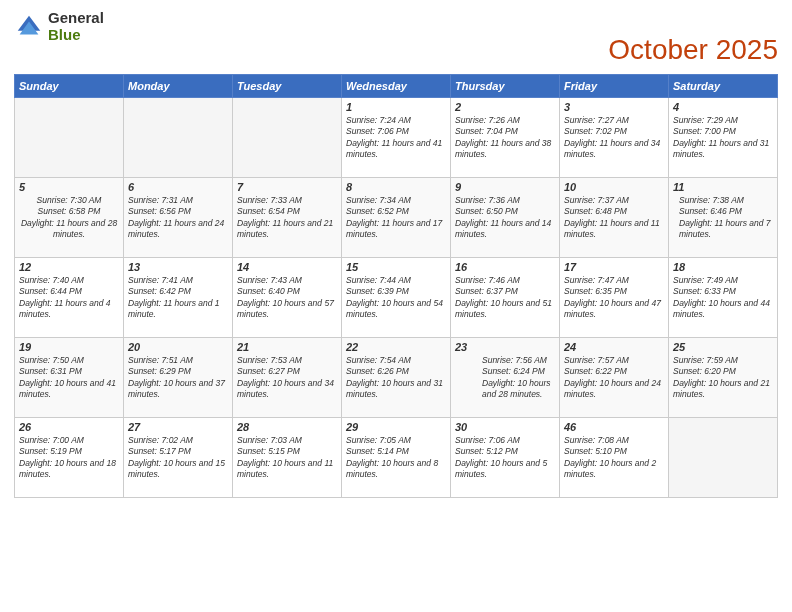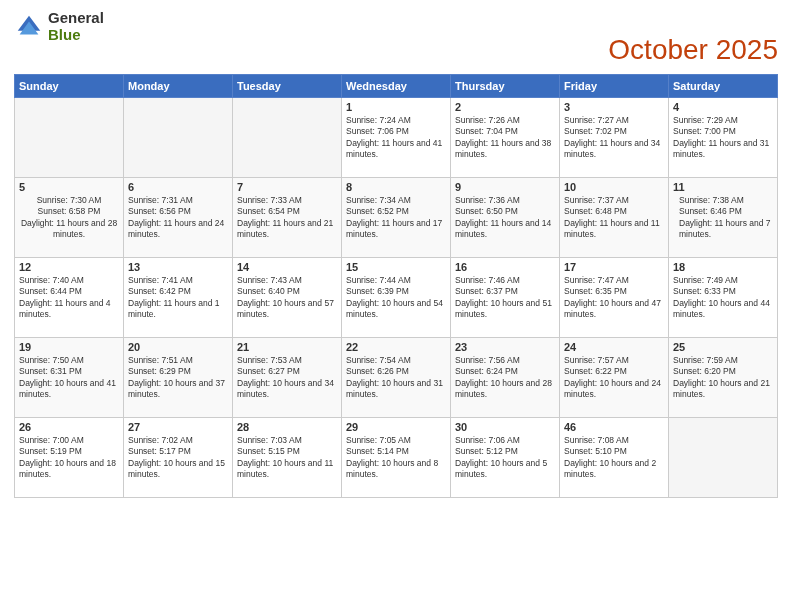--- a/index.html
+++ b/index.html
@@ -57,20 +57,21 @@
       margin-top: 25px;
     }
     .subtitle {
       font-size: 13px;
       color: #555;
     }
     .calendar {
       width: 100%;
       border-collapse: collapse;
       table-layout: fixed;
+      font-style: italic;
     }
     .calendar th {
       background: #3a6dbf;
       color: #fff;
       font-size: 11px;
       font-weight: bold;
       padding: 5px 4px;
       text-align: left;
       border: 1px solid #5580c9;
     }
@@ -275,21 +276,21 @@
 Daylight: 10 hours and 34 minutes.</div>
           </td>
           <td>
             <span class="day-num">22</span>
             <div class="day-info" style="white-space: pre-line;">Sunrise: 7:54 AM
 Sunset: 6:26 PM
 Daylight: 10 hours and 31 minutes.</div>
           </td>
           <td>
             <span class="day-num">23</span>
-            <div class="day-info" style="white-space: pre-line;">Sunrise: 7:56 AM
+            <div class="day-info" style="white-space: pre-line; margin-left: 27px;">Sunrise: 7:56 AM
 Sunset: 6:24 PM
 Daylight: 10 hours and 28 minutes.</div>
           </td>
           <td>
             <span class="day-num">24</span>
             <div class="day-info" style="white-space: pre-line;">Sunrise: 7:57 AM
 Sunset: 6:22 PM
 Daylight: 10 hours and 24 minutes.</div>
           </td>
           <td>

